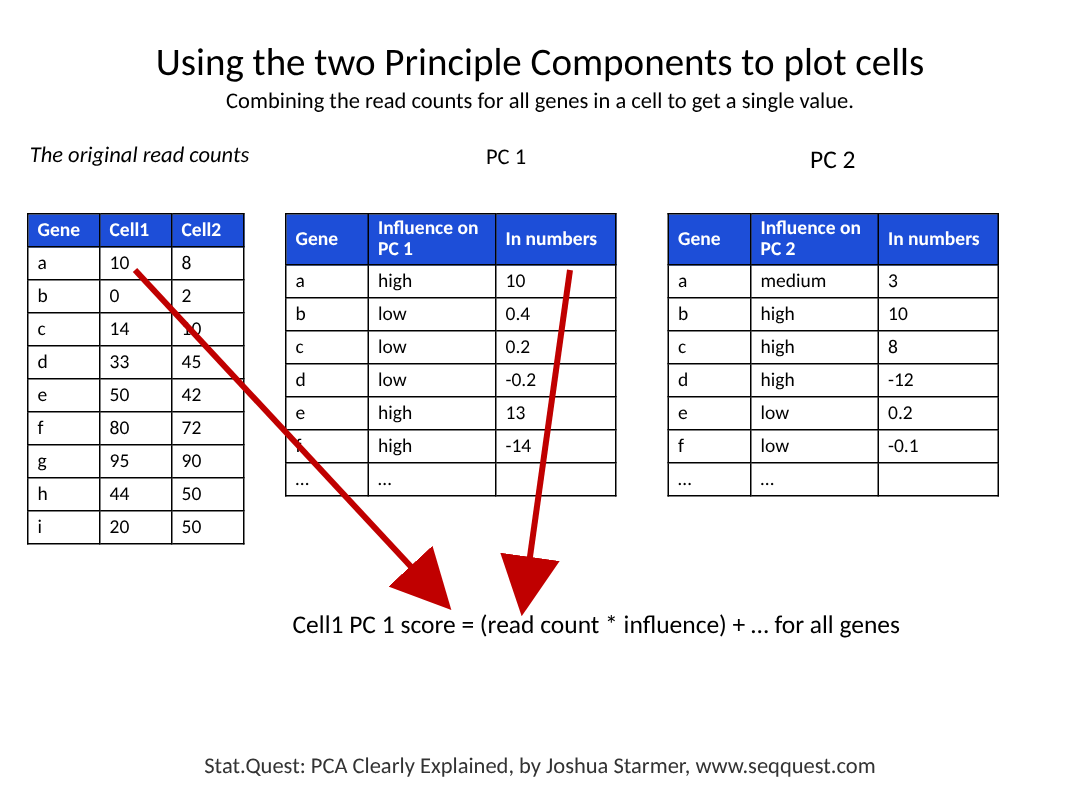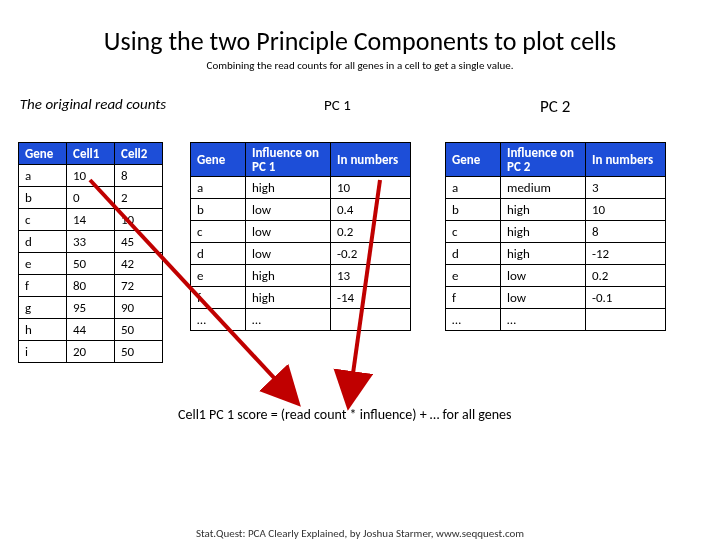--- a/index.html
+++ b/index.html
@@ -12,21 +12,21 @@
     position: relative;
     overflow: hidden;
   }
   .title {
     font-size: 26px;
     text-align: center;
     padding-top: 25px;
     font-weight: 400;
   }
   .subtitle {
-    font-size: 11px;
+    font-size: 15px;
     text-align: center;
     margin-top: 2px;
   }
   .section-labels {
     position: absolute;
     top: 96px;
     left: 0;
     width: 720px;
   }
   .label-original {
@@ -71,30 +71,30 @@
   .t-pc1 th:nth-child(1), .t-pc1 td:nth-child(1),
   .t-pc2 th:nth-child(1), .t-pc2 td:nth-child(1) { width: 55px; }
   .t-pc1 th:nth-child(2), .t-pc1 td:nth-child(2),
   .t-pc2 th:nth-child(2), .t-pc2 td:nth-child(2) { width: 85px; }
   .t-pc1 th:nth-child(3), .t-pc1 td:nth-child(3),
   .t-pc2 th:nth-child(3), .t-pc2 td:nth-child(3) { width: 80px; }
   .t-pc1 th, .t-pc2 th { line-height: 1.05; height: 34px; }
   .t-pc1 td, .t-pc2 td { height: 22px; }
   .formula {
     position: absolute;
-    left: 178px;
+    left: 195px;
     top: 406px;
-    font-size: 14px;
+    font-size: 17px;
   }
   .footer {
     position: absolute;
-    bottom: 0;
+    bottom: 20px;
     width: 720px;
     text-align: center;
-    font-size: 11px;
+    font-size: 15px;
     color: #333;
   }
   svg.arrows {
     position: absolute;
     left: 0; top: 0;
     width: 720px; height: 540px;
     pointer-events: none;
   }
 </style>
 </head>

